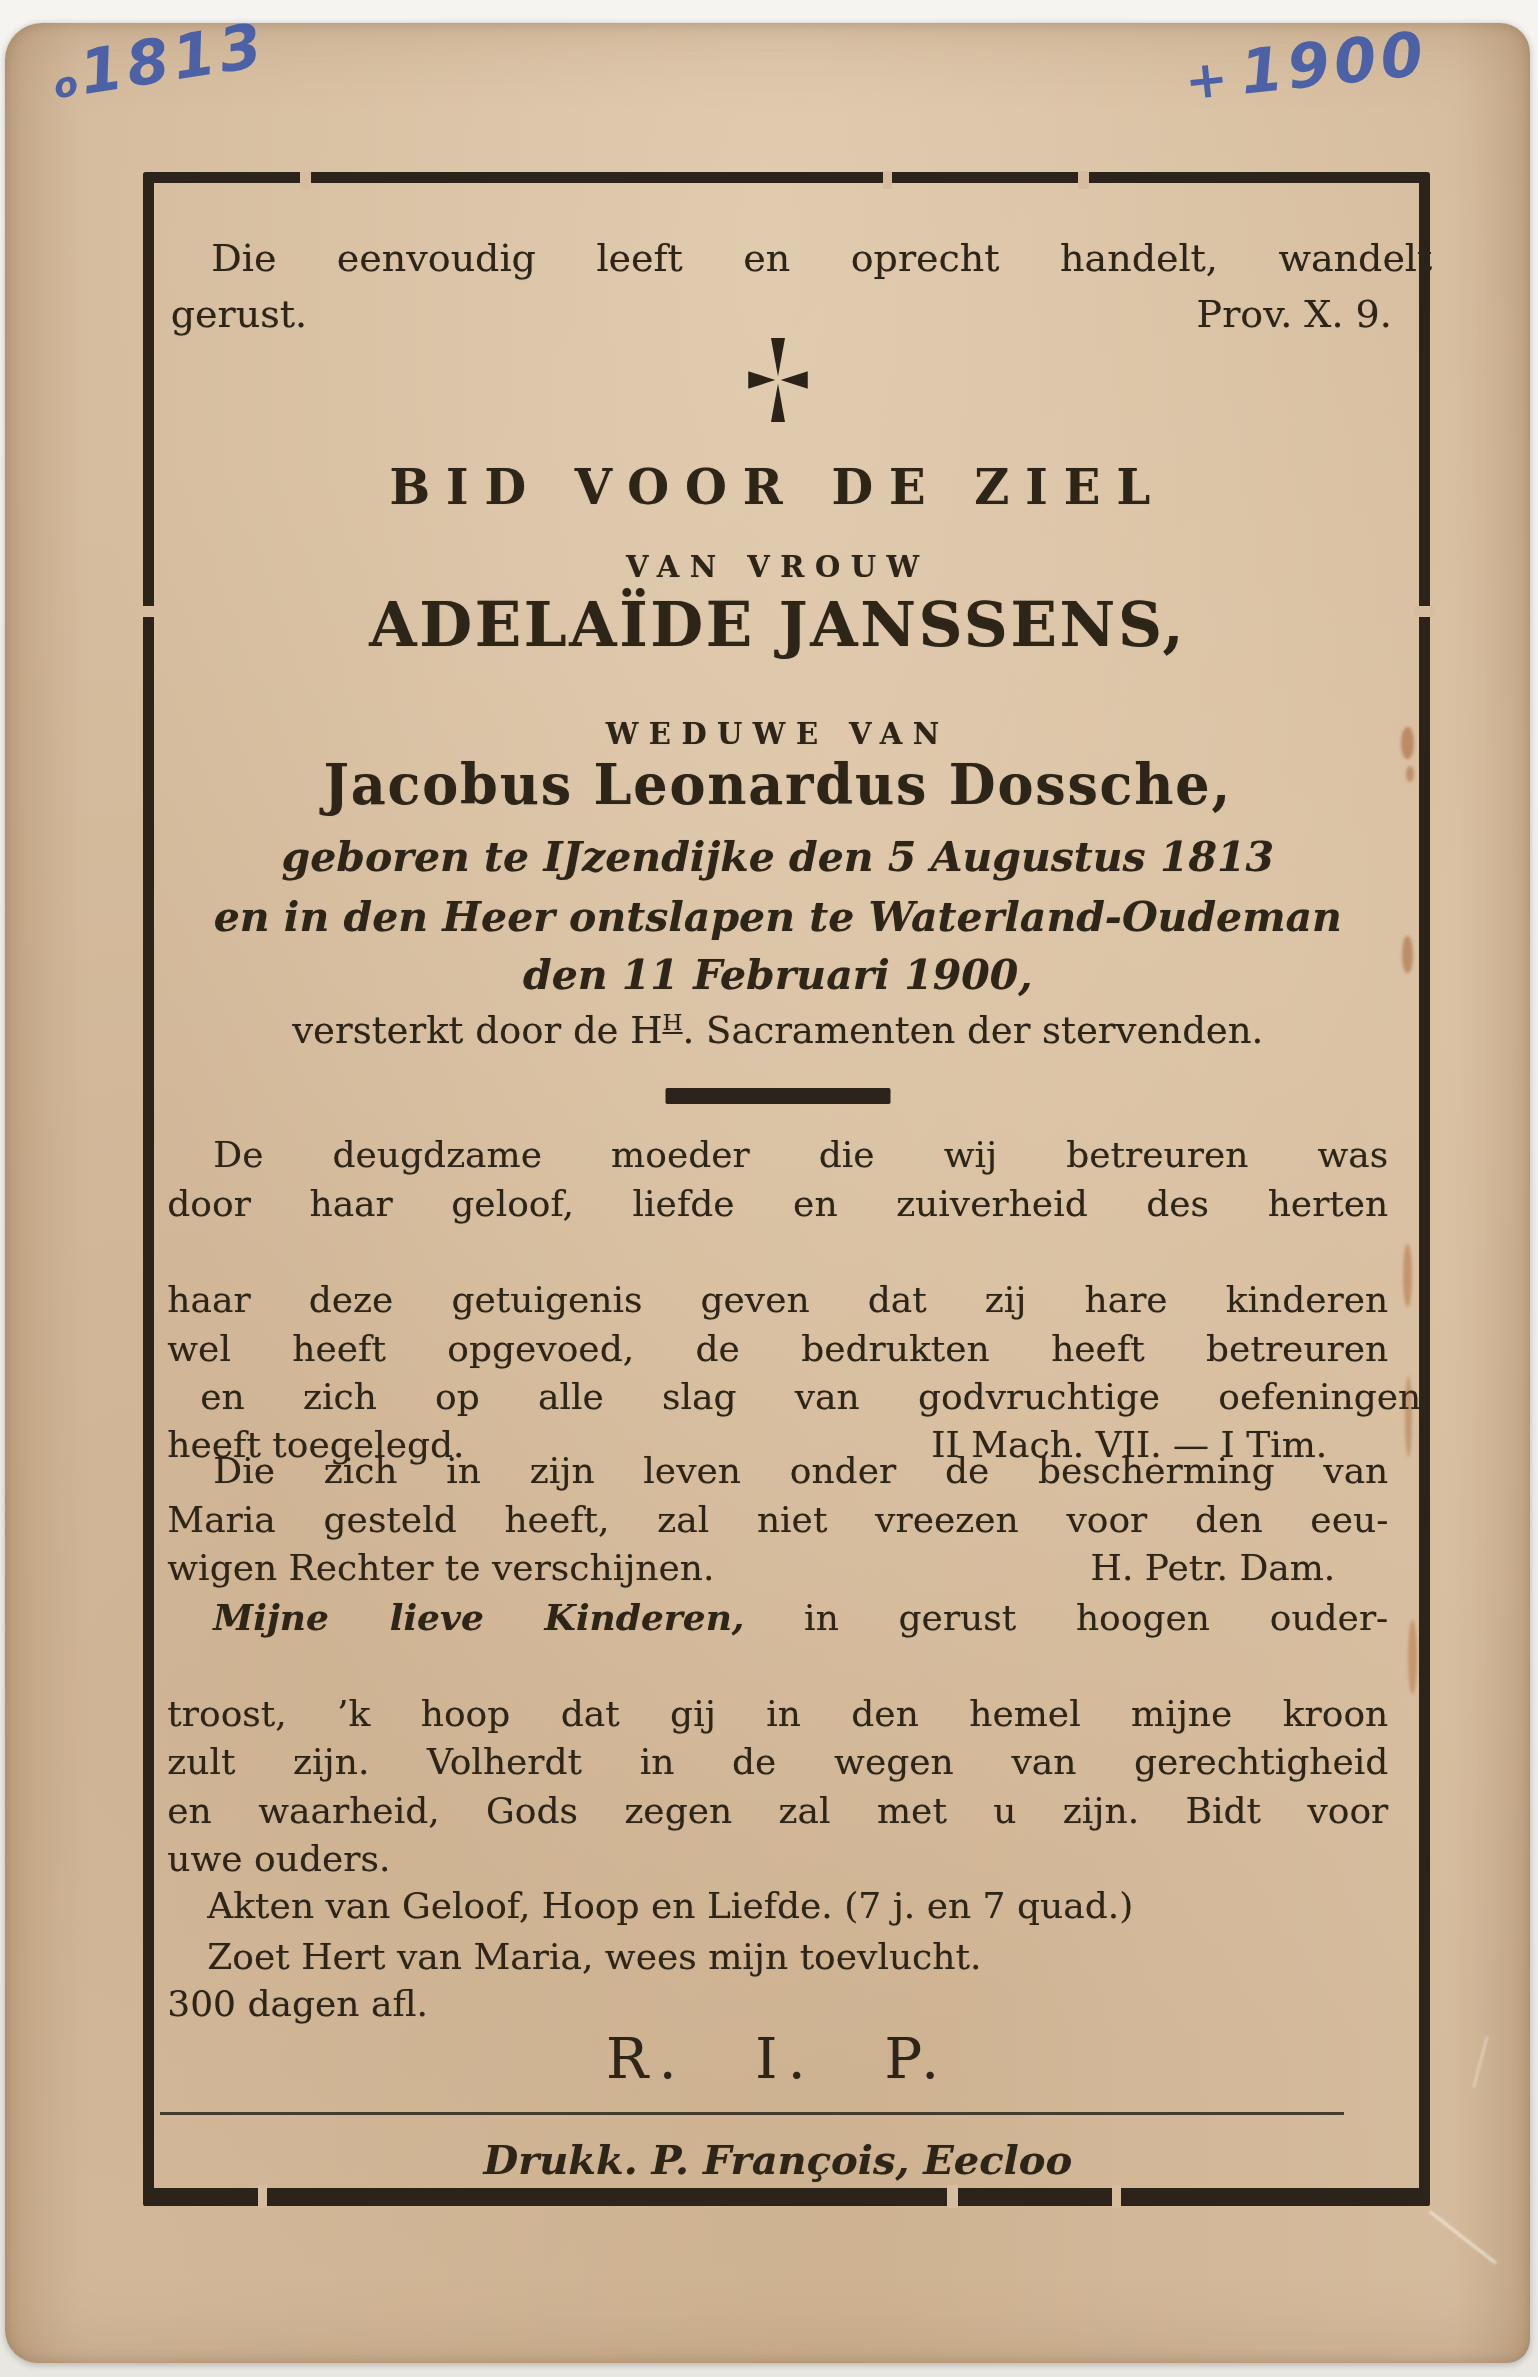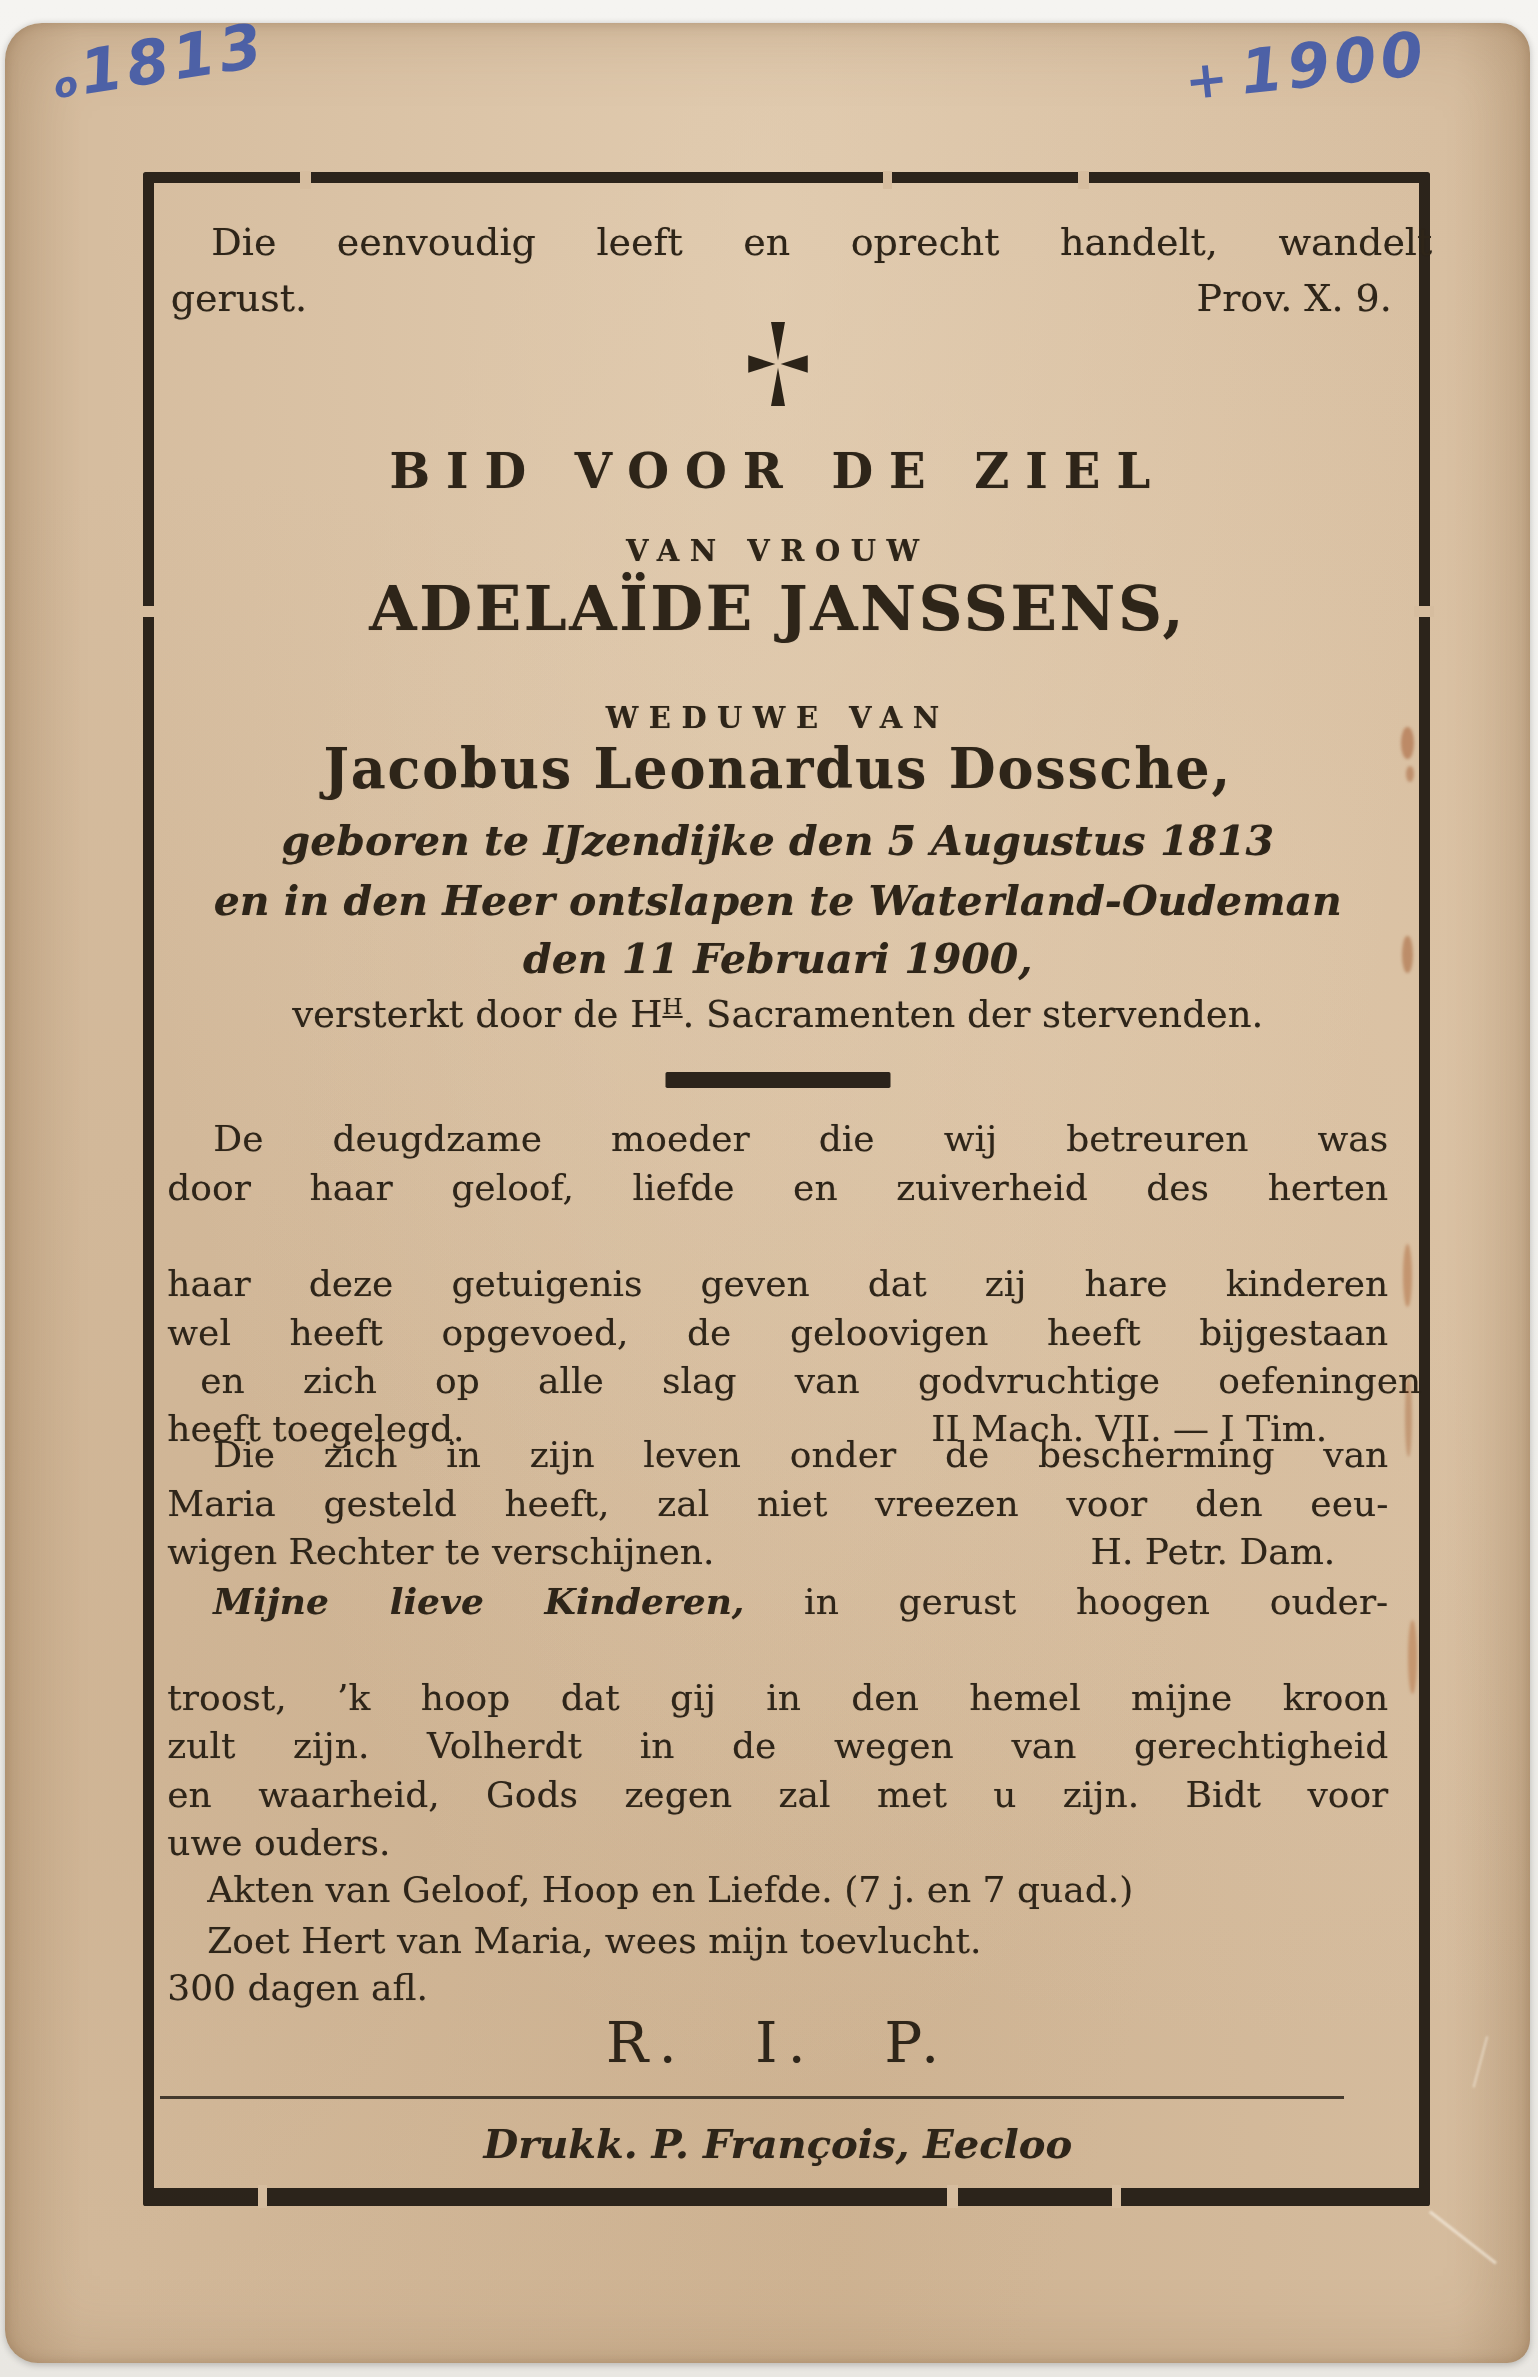--- a/index.html
+++ b/index.html
@@ -46,21 +46,21 @@
     letter-spacing:4.4px;white-space:nowrap;
   }
   .hw-left{left:46px;top:1.8px;transform:rotate(-9deg);}
   .hw-right{left:1179px;top:7px;transform:rotate(-6deg);}
   .hw .small{font-size:35px;}
   .hw .big{font-size:61px;}
   .hw-right .small{font-size:51px;}
 
   
   .content{
-    position:absolute;left:162px;top:0;width:1221px;height:1708px;
+    position:absolute;left:162px;top:16px;width:1221px;height:1708px;
     color:#2e2519;
     text-shadow:0 0 0.9px rgba(46,37,25,.35);
   }
   .content>div{position:absolute;width:100%;}
   .ctr{text-align:center;}
   .jline{text-align:justify;text-align-last:justify;font-size:36px;line-height:44px;height:48px;box-sizing:border-box;}
   .indent{padding-left:46px;}
   .endline{display:flex;justify-content:space-between;font-size:36px;line-height:44px;box-sizing:border-box;}
   .it{font-style:italic;}
   .bold{font-weight:bold;}
@@ -156,21 +156,21 @@
       <div class="died2 ctr">den 11 Februari 1900,</div>
       <div class="versterkt ctr">
         <span>versterkt door de H</span><span class="sup-h">H</span><span>. Sacramenten der stervenden.</span>
       </div>
 
       <div class="divider"></div>
 
       <div class="jline indent p1l0">De deugdzame moeder die wij betreuren was</div>
       <div class="jline p1l1">door haar geloof, liefde en zuiverheid des herten</div>
       <div class="jline p1l3">haar deze getuigenis geven dat zij hare kinderen</div>
-      <div class="jline p1l4">wel heeft opgevoed, de geloovigen heeft bijgestaan</div>
+      <div class="jline p1l4">wel heeft opgevoed, de bedrukten heeft betreuren</div>
       <div class="jline p1l5">en zich op alle slag van godvruchtige oefeningen</div>
       <div class="endline p1end">
         <span>heeft toegelegd.</span>
         <span>II Mach. VII. — I Tim.</span>
       </div>
 
       <div class="jline p2l1">Maria gesteld heeft, zal niet vreezen voor den eeu-</div>
       <div class="jline indent p2l0">Die zich in zijn leven onder de bescherming van</div>
       <div class="endline p2end">
         <span>wigen Rechter te verschijnen.</span>

